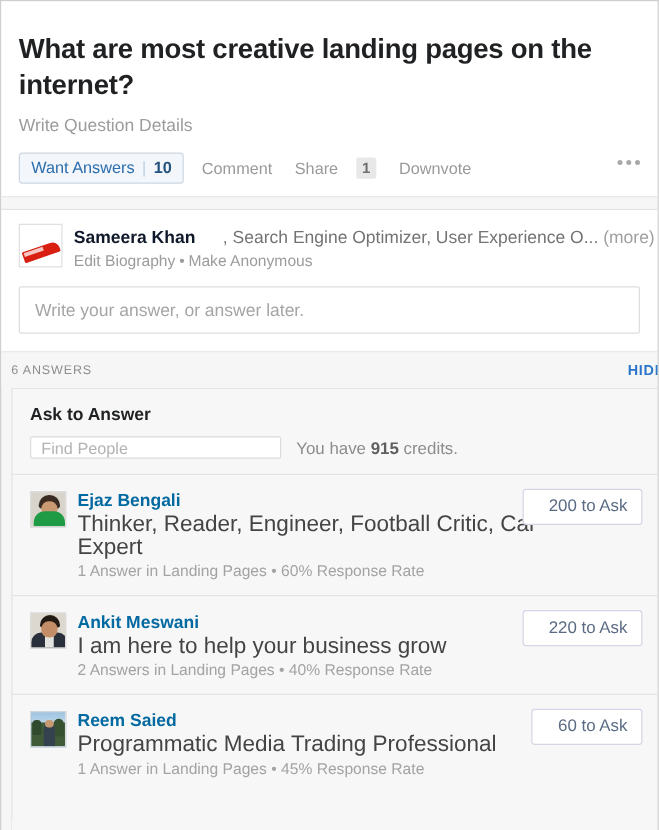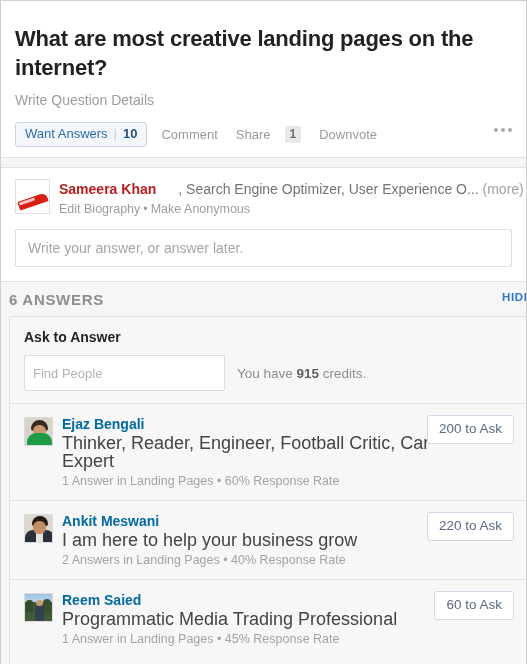--- a/index.html
+++ b/index.html
@@ -153,21 +153,21 @@
   .byline {
     padding-top: 1px;
     line-height: 18px;
   }
   .byline-line1 {
     font-size: 14px;
     color: #333333;
     white-space: nowrap;
     overflow: hidden;
   }
-  .user-name { font-weight: bold; color: #b91c1c; cursor: pointer; }
+  .user-name { font-weight: bold; color: #0f172a; cursor: pointer; }
   .cred { color: #737373; padding-left: 22px; }
   .more-link { color: #a0a0a0; cursor: pointer; }
   .byline-line2 {
     font-size: 12.5px;
     color: #9c9c9c;
     margin-top: 2px;
   }
   .byline-line2 .lnk { cursor: pointer; }
   .byline-line2 .sep { margin: 0 3px; }
 
@@ -188,22 +188,22 @@
   
   .answers-bar {
     background: #f6f6f6;
     padding: 9px 0 8px 8px;
     display: flex;
     align-items: center;
     justify-content: space-between;
     position: relative;
   }
   .answers-count {
-    font-size: 15px;
-    font-weight: bold;
+    font-size: 10px;
+    font-weight: normal;
     letter-spacing: 0.7px;
     color: #8e8e8e;
   }
   .hide-link {
     font-size: 11.5px;
     font-weight: bold;
     letter-spacing: 0.6px;
     color: #2b76c9;
     cursor: pointer;
     position: absolute;
@@ -230,21 +230,21 @@
   .find-row {
     display: flex;
     align-items: center;
     padding: 0 14px;
     margin-top: 10px;
     padding-bottom: 12px;
     border-bottom: 1px solid #e4e4e4;
   }
   .find-input {
     width: 201px;
-    height: 36px;
+    height: 18px;
     border: 1px solid #dcdcdc;
     background: #ffffff;
     border-radius: 2px;
     display: flex;
     align-items: center;
     padding: 0 8px;
     font-size: 13px;
     color: #b3b3b3;
     cursor: text;
   }
@@ -370,21 +370,21 @@
     line-height: 17px;
     margin-top: 3px;
   }
   .ask-btn {
     position: absolute;
     right: 12px;
     top: 11px;
     border: 1px solid #d4d6e6;
     background: #ffffff;
     border-radius: 3px;
-    padding: 6px 11px 7px 11px;
+    padding: 6px 11px 7px 20px;
     font-size: 13.5px;
     color: #5a6b84;
     cursor: pointer;
     white-space: nowrap;
     line-height: 14px;
   }
 </style>
 </head>
 <body>
 

